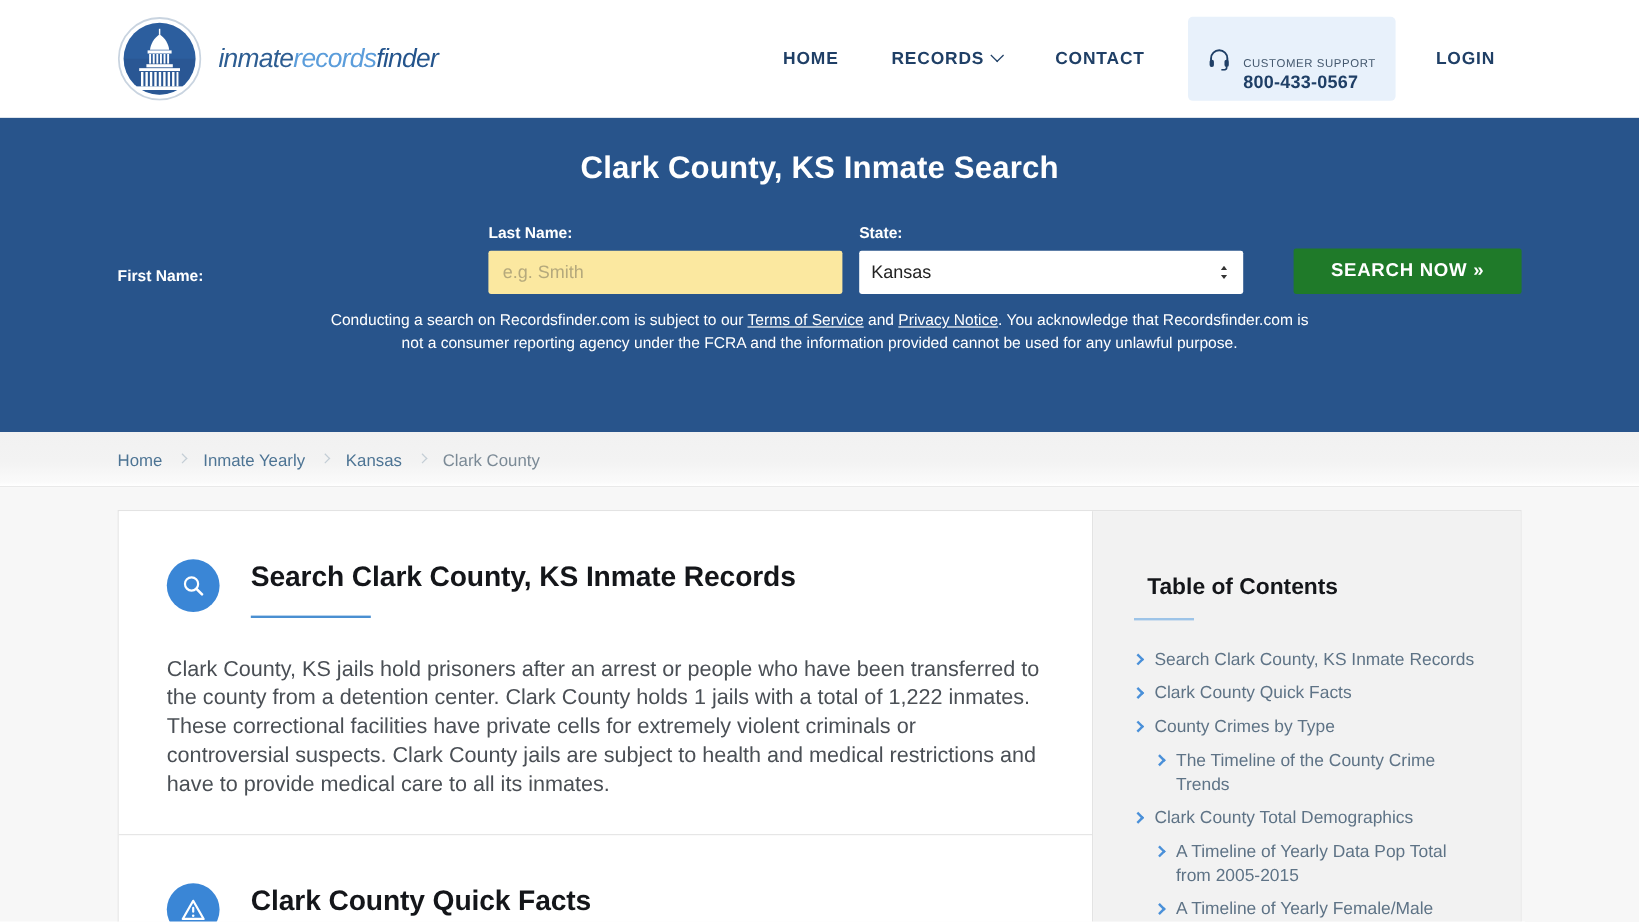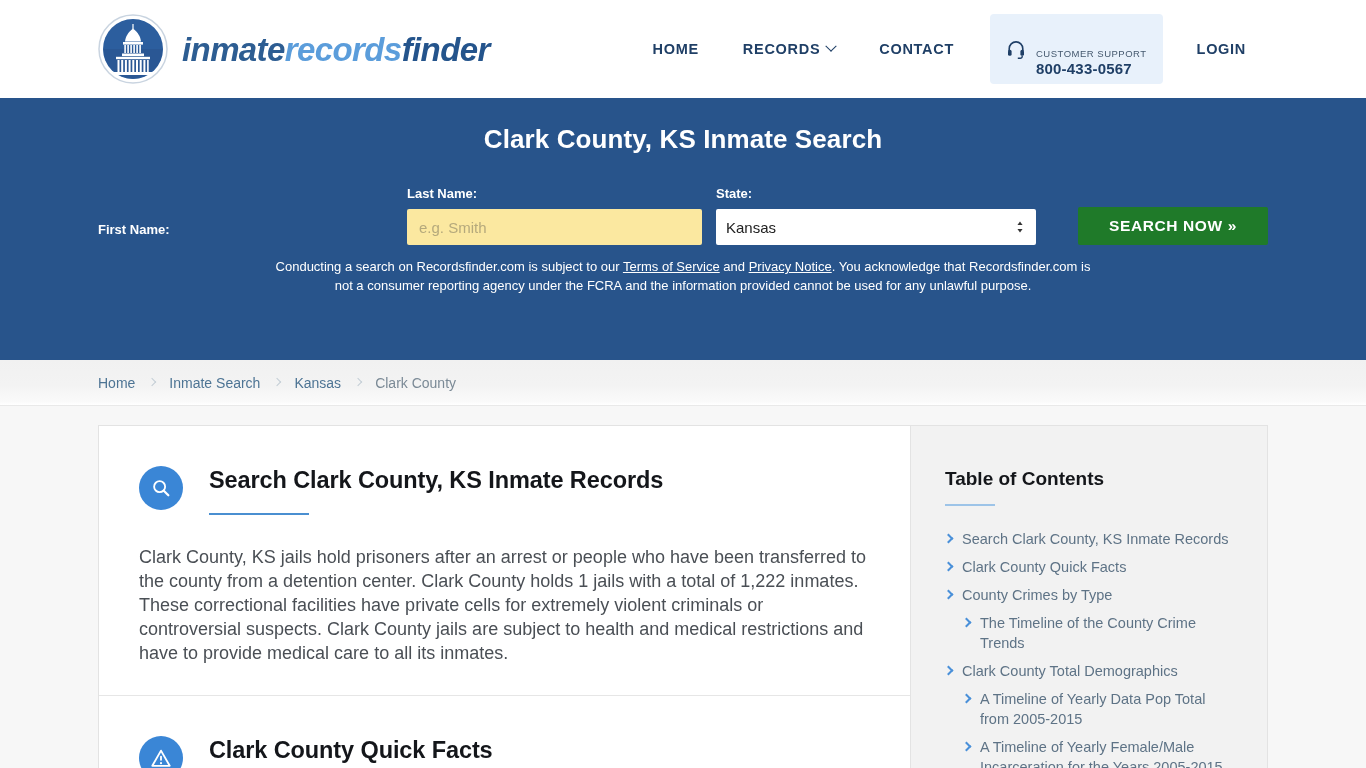--- a/index.html
+++ b/index.html
@@ -21,23 +21,23 @@
     position: relative;
   }
   .brand {
     display: flex;
     align-items: center;
     gap: 14px;
     text-decoration: none;
   }
   .brand-mark { width: 70px; height: 70px; flex: 0 0 70px; }
   .brand-word {
-    font-size: 33px;
+    font-size: 22px;
     font-style: italic;
-    font-weight: 700;
+    font-weight: 400;
     letter-spacing: -0.6px;
     white-space: nowrap;
     line-height: 1;
   }
   .w-inmate { color: #2d5d92; }
   .w-records { color: #5b9ddb; }
   .w-finder { color: #24548c; }
 
   .main-nav {
     margin-left: auto;
@@ -260,21 +260,21 @@
     max-width: 740px;
   }
 
   
   .toc-col {
     flex: 0 0 356px;
     background: #f2f2f2;
     padding: 42px 30px 20px 34px;
   }
   .toc-title {
-    margin: 0;
+    margin: 11px;
     font-size: 19px;
     font-weight: 700;
     color: #14161a;
   }
   .toc-rule {
     width: 50px; height: 2px;
     background: #9dc4e8;
     margin-top: 14px;
   }
   .toc-list {
@@ -406,21 +406,21 @@
 
     <button class="search-btn">SEARCH NOW »</button>
   </div>
 
   <p class="disclaimer"><span>Conducting a search on Recordsfinder.com is subject to our </span><a href="#">Terms of Service</a><span> and </span><a href="#">Privacy Notice</a><span>. You acknowledge that Recordsfinder.com is not a consumer reporting agency under the FCRA and the information provided cannot be used for any unlawful purpose.</span></p>
 </section>
 
 <nav class="crumb-bar">
   <a class="crumb" href="#">Home</a>
   <i class="crumb-sep"></i>
-  <a class="crumb" href="#">Inmate Search</a>
+  <a class="crumb" href="#">Inmate Yearly</a>
   <i class="crumb-sep"></i>
   <a class="crumb" href="#">Kansas</a>
   <i class="crumb-sep"></i>
   <span class="crumb current">Clark County</span>
 </nav>
 
 <div class="page-wrap">
   <div class="layout">
 
     <main class="content-col">

